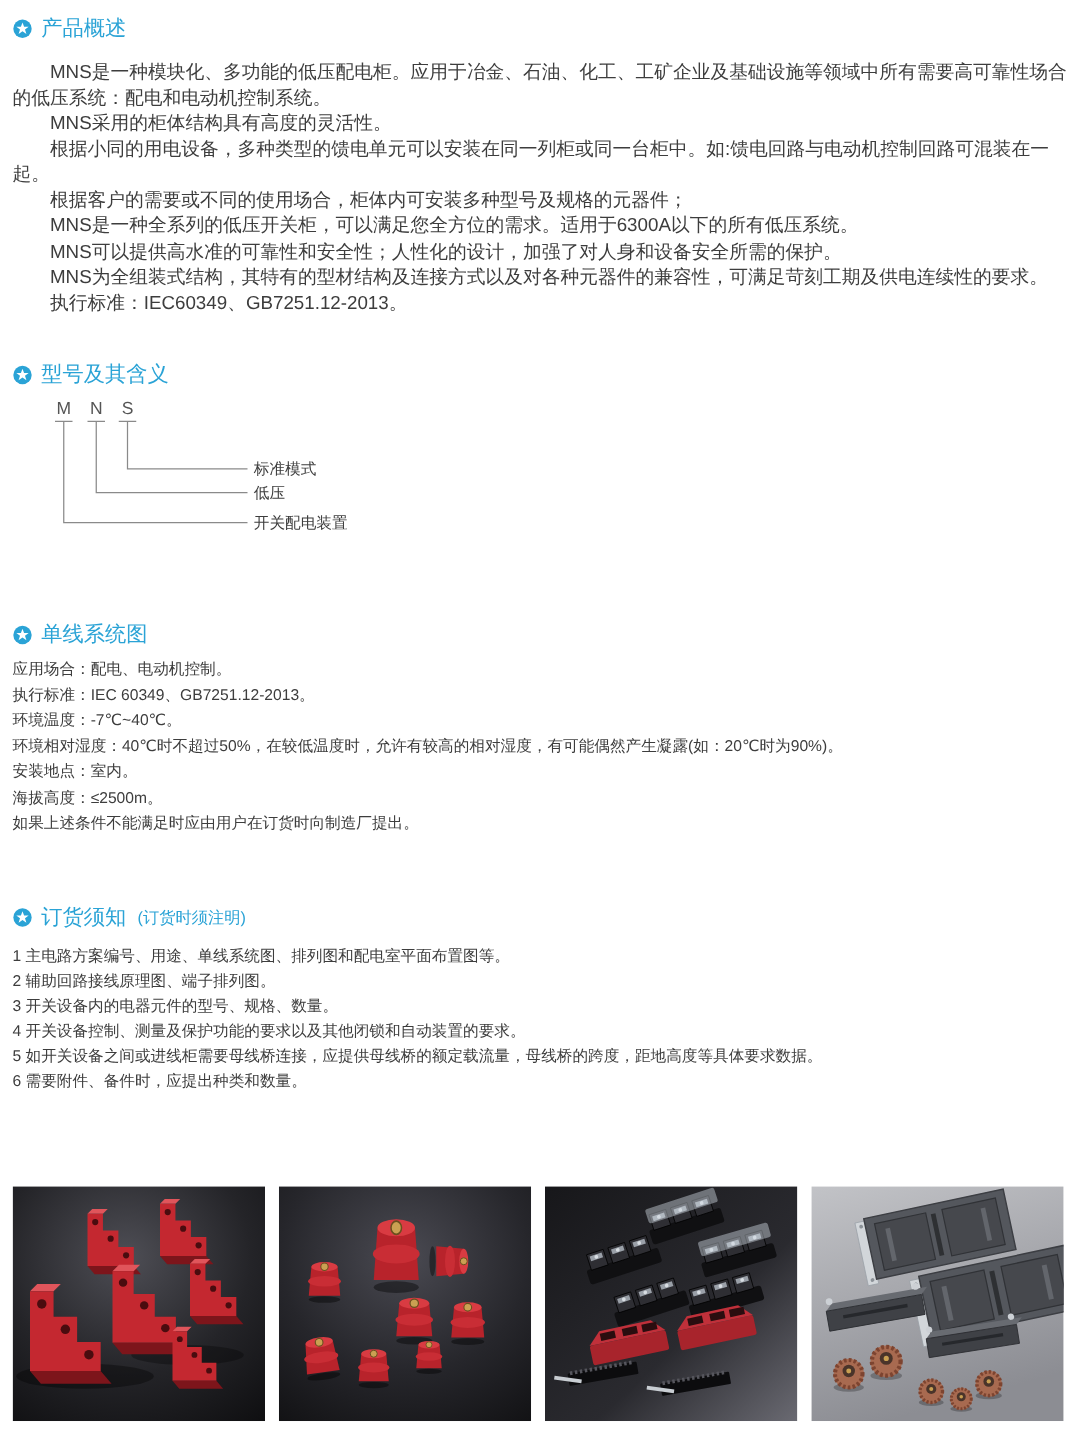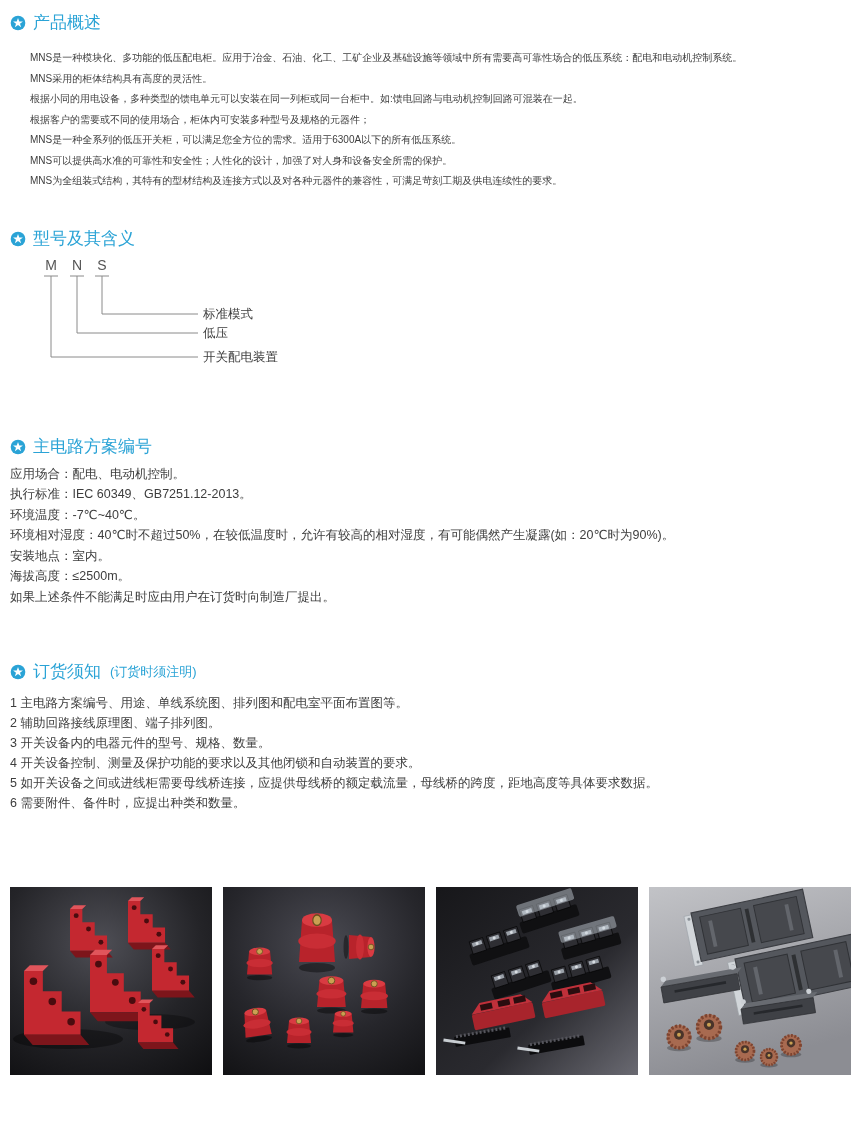--- a/index.html
+++ b/index.html
@@ -13,21 +13,21 @@
 
   .sec-title {
     display:flex; align-items:center; gap:7px;
     font-size:17px; font-weight:400; color:#2aa3d6;
     line-height:22px; height:22px;
   }
   .sec-title .star { width:16px; height:16px; flex:0 0 16px; }
   .sec-title .sub { font-size:13px; color:#2aa3d6; margin-left:2px; }
 
   .sec-overview .sec-title { margin-bottom:14px; }
-  .paras p { font-size:10px; line-height:20.5px; text-indent:2em; }
+  .paras p { font-size:15px; line-height:20.5px; text-indent:2em; }
 
   .sec-model .sec-title { margin-top:36px; }
   .model-diagram { display:block; margin:4px 0 0 30px; }
   .model-diagram text { font-family:"Liberation Sans","DejaVu Sans",sans-serif; }
   .model-letter { font-size:14px; fill:#555; }
   .model-label { font-size:12.5px; fill:#3d3d3d; }
   .model-line { stroke:#8a8a8a; stroke-width:1; fill:none; }
 
   .sec-conditions .sec-title { margin-top:67px; }
   .cond-lines { margin-top:6px; }
@@ -55,20 +55,21 @@
       <span>产品概述</span>
     </h2>
     <div class="paras">
       <p>MNS是一种模块化、多功能的低压配电柜。应用于冶金、石油、化工、工矿企业及基础设施等领域中所有需要高可靠性场合的低压系统：配电和电动机控制系统。</p>
       <p>MNS采用的柜体结构具有高度的灵活性。</p>
       <p>根据小同的用电设备，多种类型的馈电单元可以安装在同一列柜或同一台柜中。如:馈电回路与电动机控制回路可混装在一起。</p>
       <p>根据客户的需要或不同的使用场合，柜体内可安装多种型号及规格的元器件；</p>
       <p>MNS是一种全系列的低压开关柜，可以满足您全方位的需求。适用于6300A以下的所有低压系统。</p>
       <p>MNS可以提供高水准的可靠性和安全性；人性化的设计，加强了对人身和设备安全所需的保护。</p>
       <p>MNS为全组装式结构，其特有的型材结构及连接方式以及对各种元器件的兼容性，可满足苛刻工期及供电连续性的要求。</p>
+      <p>执行标准：IEC60349、GB7251.12-2013。</p>
     </div>
   </section>
 
   <section class="sec-model">
     <h2 class="sec-title">
       <svg class="star" viewBox="0 0 24 24">
         <circle cx="12" cy="12" r="11" fill="#2aa3d6"></circle>
         <polygon fill="#fff" points="12,4.5 13.9,9.7 19.4,9.7 15,13 16.7,18.4 12,15.1 7.3,18.4 9,13 4.6,9.7 10.1,9.7"></polygon>
       </svg>
       <span>型号及其含义</span>
@@ -91,21 +92,21 @@
       <text class="model-label" x="163" y="107">开关配电装置</text>
     </svg>
   </section>
 
   <section class="sec-conditions">
     <h2 class="sec-title">
       <svg class="star" viewBox="0 0 24 24">
         <circle cx="12" cy="12" r="11" fill="#2aa3d6"></circle>
         <polygon fill="#fff" points="12,4.5 13.9,9.7 19.4,9.7 15,13 16.7,18.4 12,15.1 7.3,18.4 9,13 4.6,9.7 10.1,9.7"></polygon>
       </svg>
-      <span>主电路方案编号</span>
+      <span>单线系统图</span>
     </h2>
     <div class="cond-lines">
       <p>应用场合：配电、电动机控制。</p>
       <p>执行标准：IEC 60349、GB7251.12-2013。</p>
       <p>环境温度：-7℃~40℃。</p>
       <p>环境相对湿度：40℃时不超过50%，在较低温度时，允许有较高的相对湿度，有可能偶然产生凝露(如：20℃时为90%)。</p>
       <p>安装地点：室内。</p>
       <p>海拔高度：≤2500m。</p>
       <p>如果上述条件不能满足时应由用户在订货时向制造厂提出。</p>
     </div>

